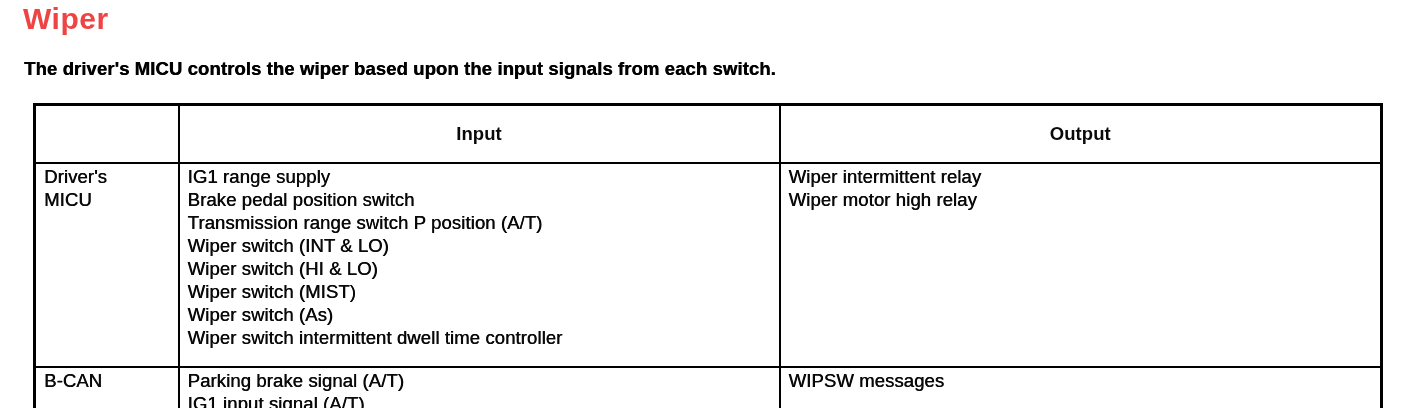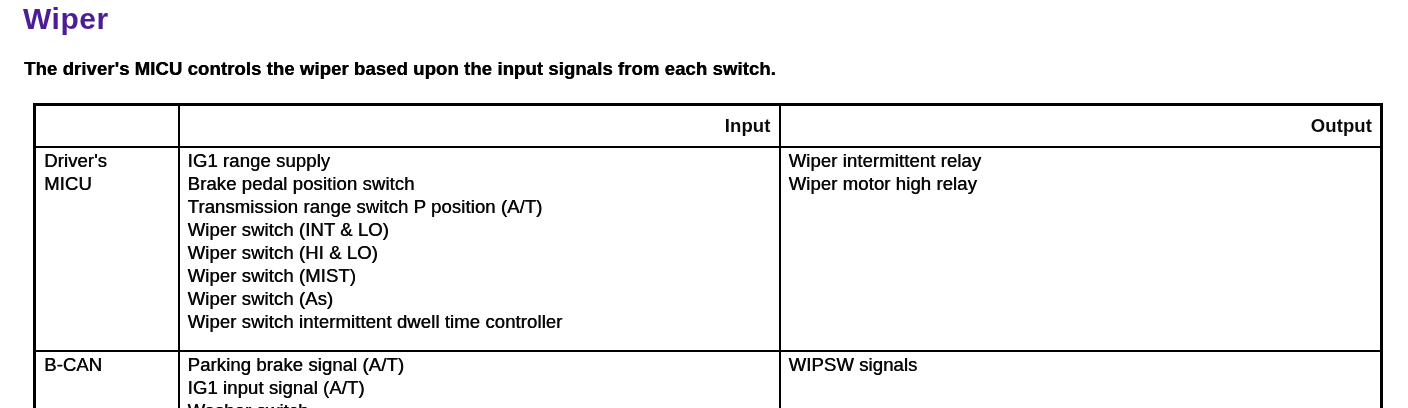--- a/index.html
+++ b/index.html
@@ -16,21 +16,21 @@
     overflow: hidden;
   }
   .page-title {
     position: absolute;
     left: 23px;
     top: 2px;
     margin: 0;
     font-size: 30px;
     font-weight: bold;
     letter-spacing: 0.5px;
-    color: #4c1d95;
+    color: #ef4444;
   }
   .page-desc {
     position: absolute;
     left: 24px;
     top: 58px;
     margin: 0;
     font-size: 18.5px;
     font-weight: bold;
     color: #000;
     text-shadow: 0.45px 0 0 #000;
@@ -49,23 +49,23 @@
   table.io-table th,
   table.io-table td {
     border: 2px solid #000;
     padding: 1px 8px 17px 8px;
     vertical-align: top;
     text-shadow: 0.45px 0 0 #000;
     letter-spacing: 0.1px;
   }
   table.io-table th {
     font-weight: bold;
-    text-align: right;
+    text-align: center;
     height: 22px;
-    padding: 8px;
+    padding: 16px;
     line-height: 24px;
     text-shadow: none;
   }
   table.io-table td .cell-line {
     line-height: 23px;
     white-space: nowrap;
   }
   tr.row-micu td { height: 182px; }
   tr.row-bcan td { height: 69px; }
 </style>
@@ -116,19 +116,19 @@
         <td>
           <div class="cell-line">B-CAN</div>
           <div class="cell-line"></div>
         </td>
         <td>
           <div class="cell-line">Parking brake signal (A/T)</div>
           <div class="cell-line">IG1 input signal (A/T)</div>
           <div class="cell-line">Washer switch</div>
         </td>
         <td>
-          <div class="cell-line">WIPSW signals</div>
+          <div class="cell-line">WIPSW messages</div>
         </td>
       </tr>
     </tbody>
   </table>
 
 </div>
 
 </body></html>

